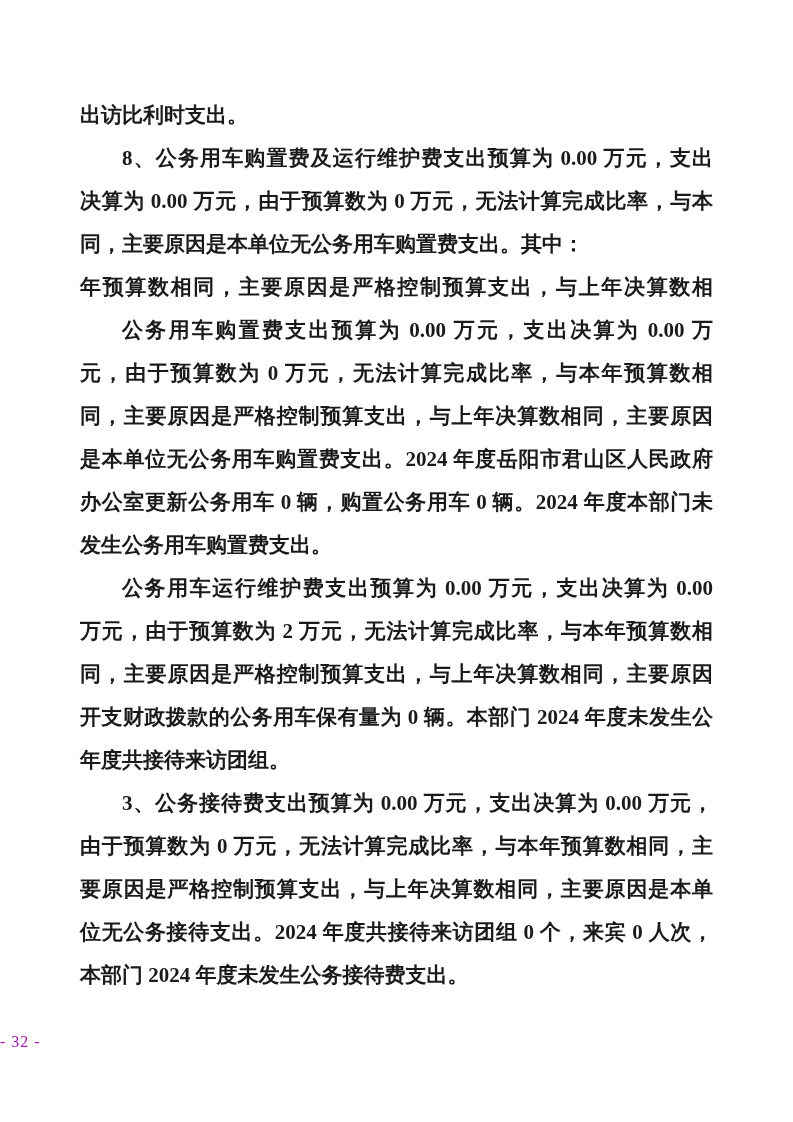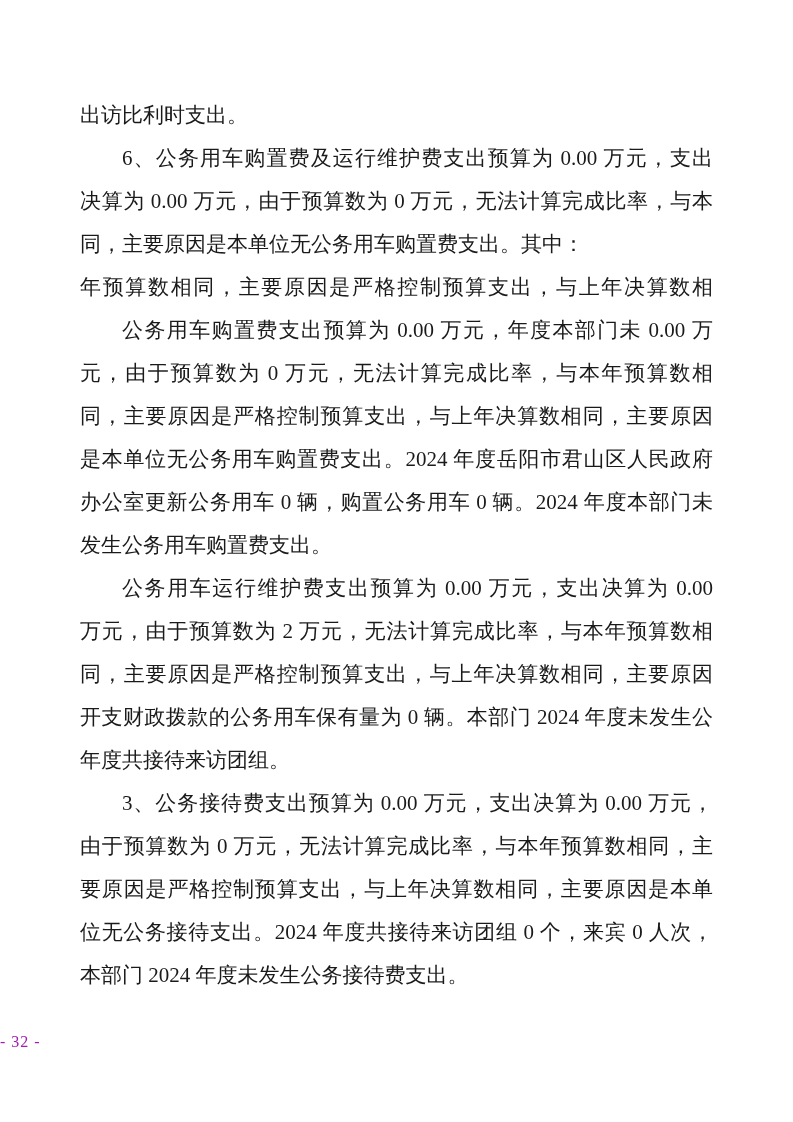--- a/index.html
+++ b/index.html
@@ -22,20 +22,21 @@
     left: 80px;
     top: 94px;
     width: 633px;
     font-size: 21px;
     line-height: 43px;
   }
   .line {
     text-align: justify;
     text-align-last: justify;
     white-space: normal;
+    font-weight: bold;
   }
   .line.first {
     text-indent: 42px;
   }
   .line.last {
     text-align-last: left;
   }
   .footer {
     position: absolute;
     top: 1031px;
@@ -49,26 +50,26 @@
   }
 </style>
 </head>
 <body>
 
 <div class="page">
   <div class="content">
 
     <div class="line last">出访比利时支出。</div>
 
-    <div class="line first">6、公务用车购置费及运行维护费支出预算为 0.00 万元，支出</div>
+    <div class="line first">8、公务用车购置费及运行维护费支出预算为 0.00 万元，支出</div>
     <div class="line">决算为 0.00 万元，由于预算数为 0 万元，无法计算完成比率，与本</div>
     <div class="line last">同，主要原因是本单位无公务用车购置费支出。其中：</div>
     <div class="line">年预算数相同，主要原因是严格控制预算支出，与上年决算数相</div>
 
-    <div class="line first">公务用车购置费支出预算为 0.00 万元，年度本部门未 0.00 万</div>
+    <div class="line first">公务用车购置费支出预算为 0.00 万元，支出决算为 0.00 万</div>
     <div class="line">元，由于预算数为 0 万元，无法计算完成比率，与本年预算数相</div>
     <div class="line">同，主要原因是严格控制预算支出，与上年决算数相同，主要原因</div>
     <div class="line">是本单位无公务用车购置费支出。2024 年度岳阳市君山区人民政府</div>
     <div class="line">办公室更新公务用车 0 辆，购置公务用车 0 辆。2024 年度本部门未</div>
     <div class="line last">发生公务用车购置费支出。</div>
 
     <div class="line first">公务用车运行维护费支出预算为 0.00 万元，支出决算为 0.00</div>
     <div class="line">万元，由于预算数为 2 万元，无法计算完成比率，与本年预算数相</div>
     <div class="line">同，主要原因是严格控制预算支出，与上年决算数相同，主要原因</div>
     <div class="line">开支财政拨款的公务用车保有量为 0 辆。本部门 2024 年度未发生公</div>

